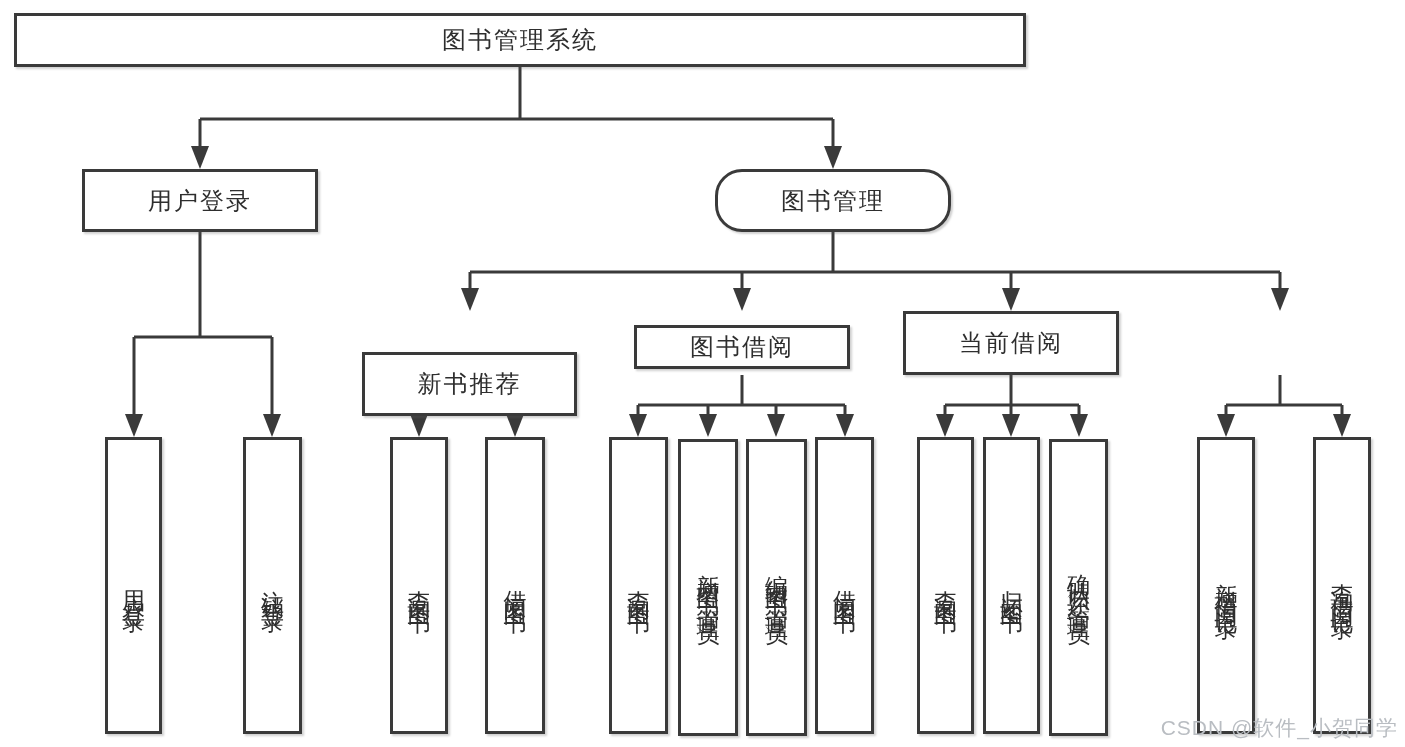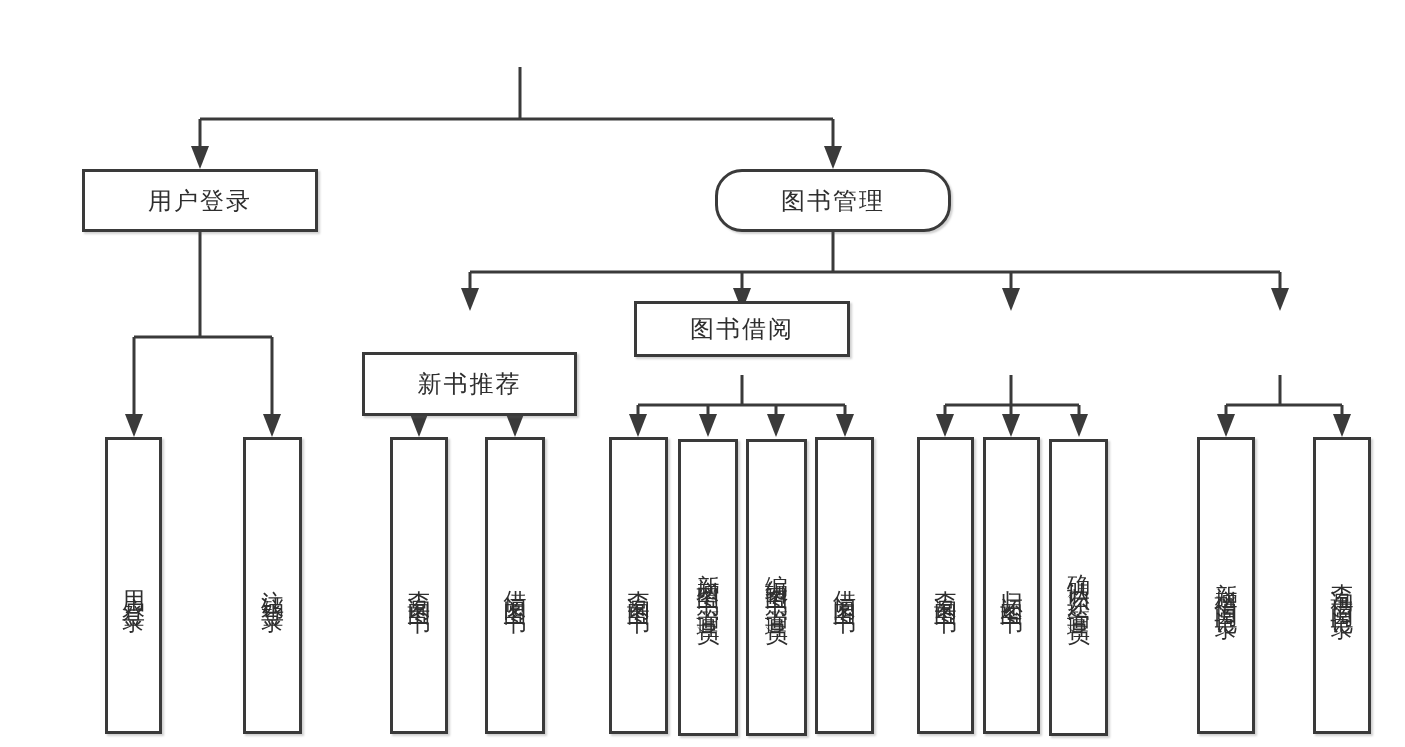--- a/index.html
+++ b/index.html
@@ -86,33 +86,39 @@
       <polygon points="767,414 785,414 776,437"></polygon>
       <polygon points="836,414 854,414 845,437"></polygon>
       <polygon points="936,414 954,414 945,437"></polygon>
       <polygon points="1002,414 1020,414 1011,437"></polygon>
       <polygon points="1070,414 1088,414 1079,437"></polygon>
       <polygon points="1217,414 1235,414 1226,437"></polygon>
       <polygon points="1333,414 1351,414 1342,437"></polygon>
     </g>
   </svg>
 
+  <div class="node hbox" style="left:14px; top:13px; width:1012px; height:54px;">
+    <span>图书管理系统</span>
+  </div>
 
   <div class="node hbox" style="left:82px; top:169px; width:236px; height:63px;">
     <span>用户登录</span>
   </div>
   <div class="node hbox" style="left:715px; top:169px; width:236px; height:63px;border-radius:27px;">
     <span>图书管理</span>
   </div>
 
   <div class="node hbox" style="left:362px; top:311px; width:215px; height:64px;margin-top:41px;">
     <span>新书推荐</span>
   </div>
-  <div class="node hbox" style="left:634px; top:301px; width:216px; height:56px;font-family:Liberation Mono, monospace;">
+  <div class="node hbox" style="left:634px; top:325px; width:216px; height:44px;font-family:Liberation Mono, monospace;">
     <span>图书借阅</span>
+  </div>
+  <div class="node hbox" style="left:903px; top:311px; width:216px; height:64px;">
+    <span>当前借阅</span>
   </div>
 
   <div class="node vbox" style="left:105px; top:437px; width:57px; height:297px;">
     <span>用户登录</span>
   </div>
   <div class="node vbox" style="left:243px; top:437px; width:59px; height:297px;">
     <span>注销登录</span>
   </div>
   <div class="node vbox" style="left:390px; top:437px; width:58px; height:297px;">
     <span>查询图书</span>
@@ -141,14 +147,15 @@
   <div class="node vbox" style="left:1049px; top:439px; width:59px; height:297px;">
     <span>确认归还（管理员）</span>
   </div>
   <div class="node vbox" style="left:1197px; top:437px; width:58px; height:297px;">
     <span>新增借阅记录</span>
   </div>
   <div class="node vbox" style="left:1313px; top:437px; width:58px; height:297px;">
     <span>查询借阅记录</span>
   </div>
 
+  <div class="watermark">CSDN @软件_小贺同学</div>
 
 </div>
 
 </body></html>

